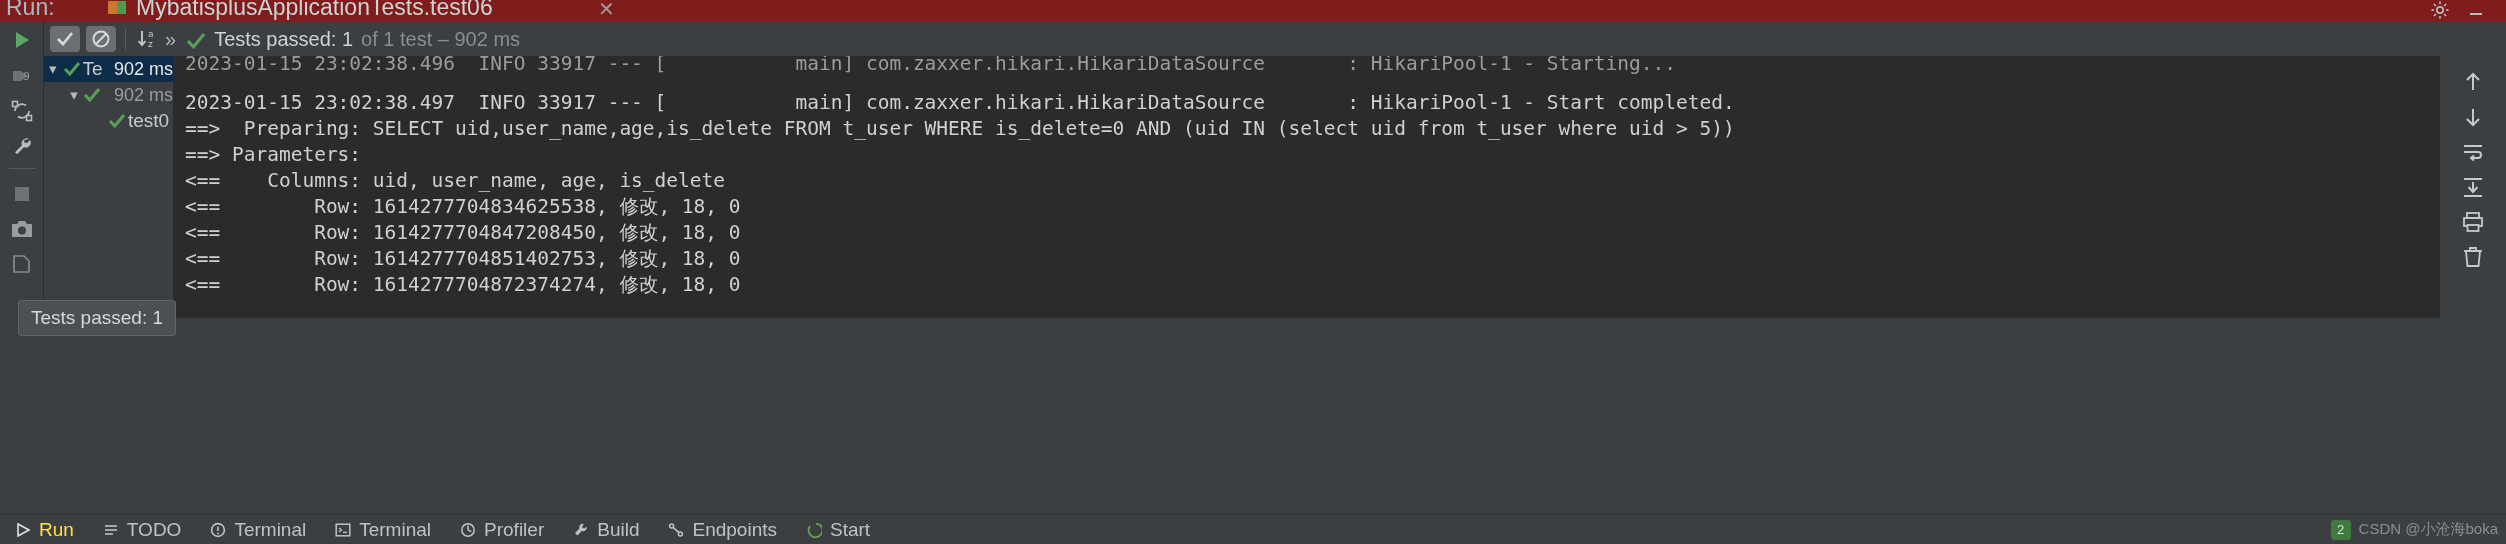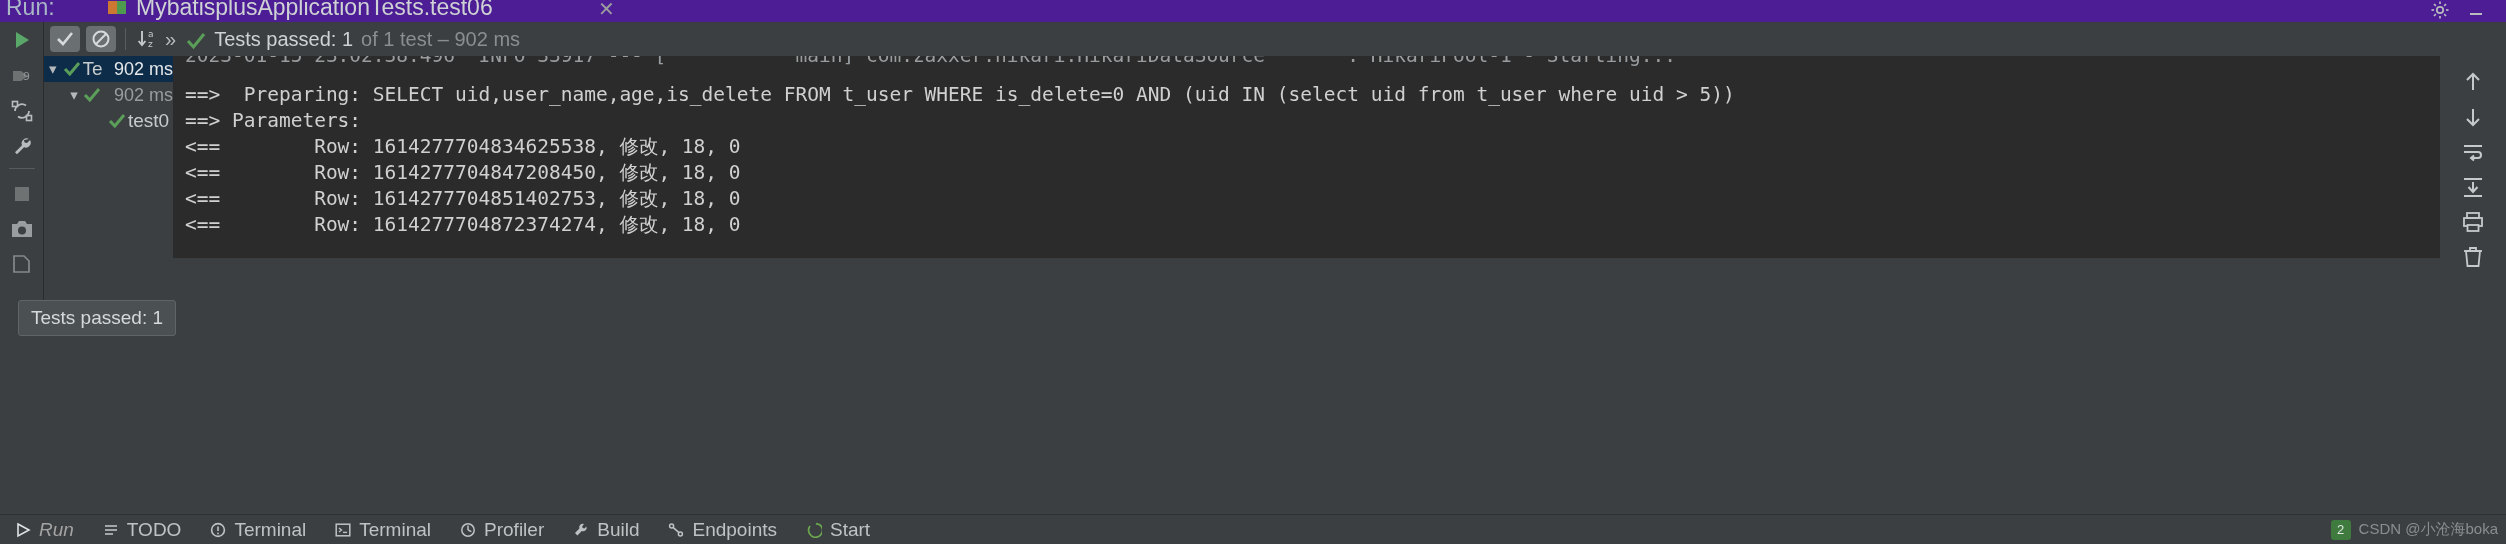--- a/index.html
+++ b/index.html
@@ -7,21 +7,21 @@
     width: 2506px; height: 544px;
     background: #3c3f41;
     font-family: "Liberation Sans", sans-serif;
     overflow: hidden;
   }
   .app { position: relative; width: 2506px; height: 544px; background: #3c3f41; }
 
   
   .titlebar {
     position: absolute; top: 0; left: 0; width: 2506px; height: 22px;
-    background: #4c1d95; color: #bbbbbb;
+    background: #7f1d1d; color: #bbbbbb;
     font-size: 23px; line-height: 22px; white-space: nowrap; overflow: hidden;
   }
   .titlebar .tb-label { position: absolute; left: 6px; top: -4px; color: #a9b7c6; }
   .titlebar .tb-icon { position: absolute; left: 106px; top: -2px; width: 22px; height: 20px; }
   .titlebar .tb-title { position: absolute; left: 136px; top: -4px; color: #cfd2d4; }
   .titlebar .tb-close { position: absolute; left: 598px; top: -2px; color: #9a9c9e; font-size: 20px; }
 
   .tb-right-icons { position: absolute; right: 10px; top: 0px; height: 22px; }
   .tb-right-icons .ic { position: absolute; top: 0px; width: 20px; height: 20px; }
 
@@ -72,25 +72,25 @@
   .trow.sel { background: #0d2c49; }
   .trow .tchev { width: 18px; text-align: center; color: #b6b9bb; font-size: 15px; }
   .trow .tick { width: 22px; display: flex; align-items: center; justify-content: center; }
   .trow .tname { overflow: hidden; }
   .trow .ttime { margin-left: 12px; color: #cfd2d4; font-size: 18px; }
   .trow.sel .ttime { color: #e6e8ea; }
   .trow .ttime.dim { color: #9a9d9f; }
 
   
   .console {
-    position: absolute; left: 173px; top: 34px; right: 66px; height: 202px;
+    position: absolute; left: 173px; top: 34px; right: 66px; height: 262px;
     background: #2b2b2b; overflow: hidden;
     font-family: "DejaVu Sans Mono", monospace;
     font-size: 19.5px; line-height: 26px; color: #d0d0d0;
-    padding-left: 12px; padding-top: 0px;
+    padding-left: 12px; padding-top: 8px;
   }
   .cline { white-space: pre; height: 26px; }
   .cline.cut { position: relative; top: -13px; color: #9a9d9f; }
 
   
   .rrail {
     position: absolute; right: 0; top: 34px; width: 66px; height: 262px;
     background: #3c3f41;
   }
   .rrail .ric {
@@ -105,21 +105,21 @@
     color: #d6d9db; font-size: 19px; padding: 6px 12px; white-space: nowrap;
   }
 
   
   .statusbar {
     position: absolute; bottom: 0; left: 0; width: 2506px; height: 30px;
     background: #3c3f41; border-top: 1px solid #2f3133;
     display: flex; align-items: center; color: #bfc2c4; font-size: 19px;
   }
   .sb-item { display: flex; align-items: center; gap: 7px; padding: 0 14px; white-space: nowrap; }
-  .sb-item.active { color: #a3a3a3; font-style: italic; }
+  .sb-item.active { color: #fde047; }
   .sb-icon { width: 18px; height: 18px; display: flex; align-items: center; justify-content: center; }
   .sb-right { position: absolute; right: 8px; display: flex; align-items: center; gap: 8px; }
   .sb-wm { color: #8b8e90; font-size: 15px; }
   .sb-badge {
     width: 20px; height: 20px; border-radius: 3px; background: #3f7a3f;
     color: #dfe6df; font-size: 13px; display:flex; align-items:center; justify-content:center;
   }
 
   svg { display: block; }
 </style>
@@ -270,22 +270,24 @@
           <svg width="18" height="18" viewBox="0 0 18 18">
               <path d="M2 9 L6.8 14 L16 3" fill="none" stroke="#5a9e5a" stroke-width="3"></path>
             </svg>
         </span>
         <span class="tname">test0</span>
       </div>
     </div>
 
     <div class="console">
       <div class="cline cut">2023-01-15 23:02:38.496  INFO 33917 --- [           main] com.zaxxer.hikari.HikariDataSource       : HikariPool-1 - Starting...</div>
+      <div class="cline">2023-01-15 23:02:38.497  INFO 33917 --- [           main] com.zaxxer.hikari.HikariDataSource       : HikariPool-1 - Start completed.</div>
       <div class="cline">==&gt;  Preparing: SELECT uid,user_name,age,is_delete FROM t_user WHERE is_delete=0 AND (uid IN (select uid from t_user where uid &gt; 5))</div>
       <div class="cline">==&gt; Parameters: </div>
+      <div class="cline">&lt;==    Columns: uid, user_name, age, is_delete</div>
       <div class="cline">&lt;==        Row: 1614277704834625538, 修改, 18, 0</div>
       <div class="cline">&lt;==        Row: 1614277704847208450, 修改, 18, 0</div>
       <div class="cline">&lt;==        Row: 1614277704851402753, 修改, 18, 0</div>
       <div class="cline">&lt;==        Row: 1614277704872374274, 修改, 18, 0</div>
     </div>
 
     <div class="rrail">
       <span class="ric" style="top:14px;">
         <svg width="24" height="24" viewBox="0 0 24 24">
           <line x1="12" y1="4" x2="12" y2="20" stroke="#c6c9cb" stroke-width="2"></line>

